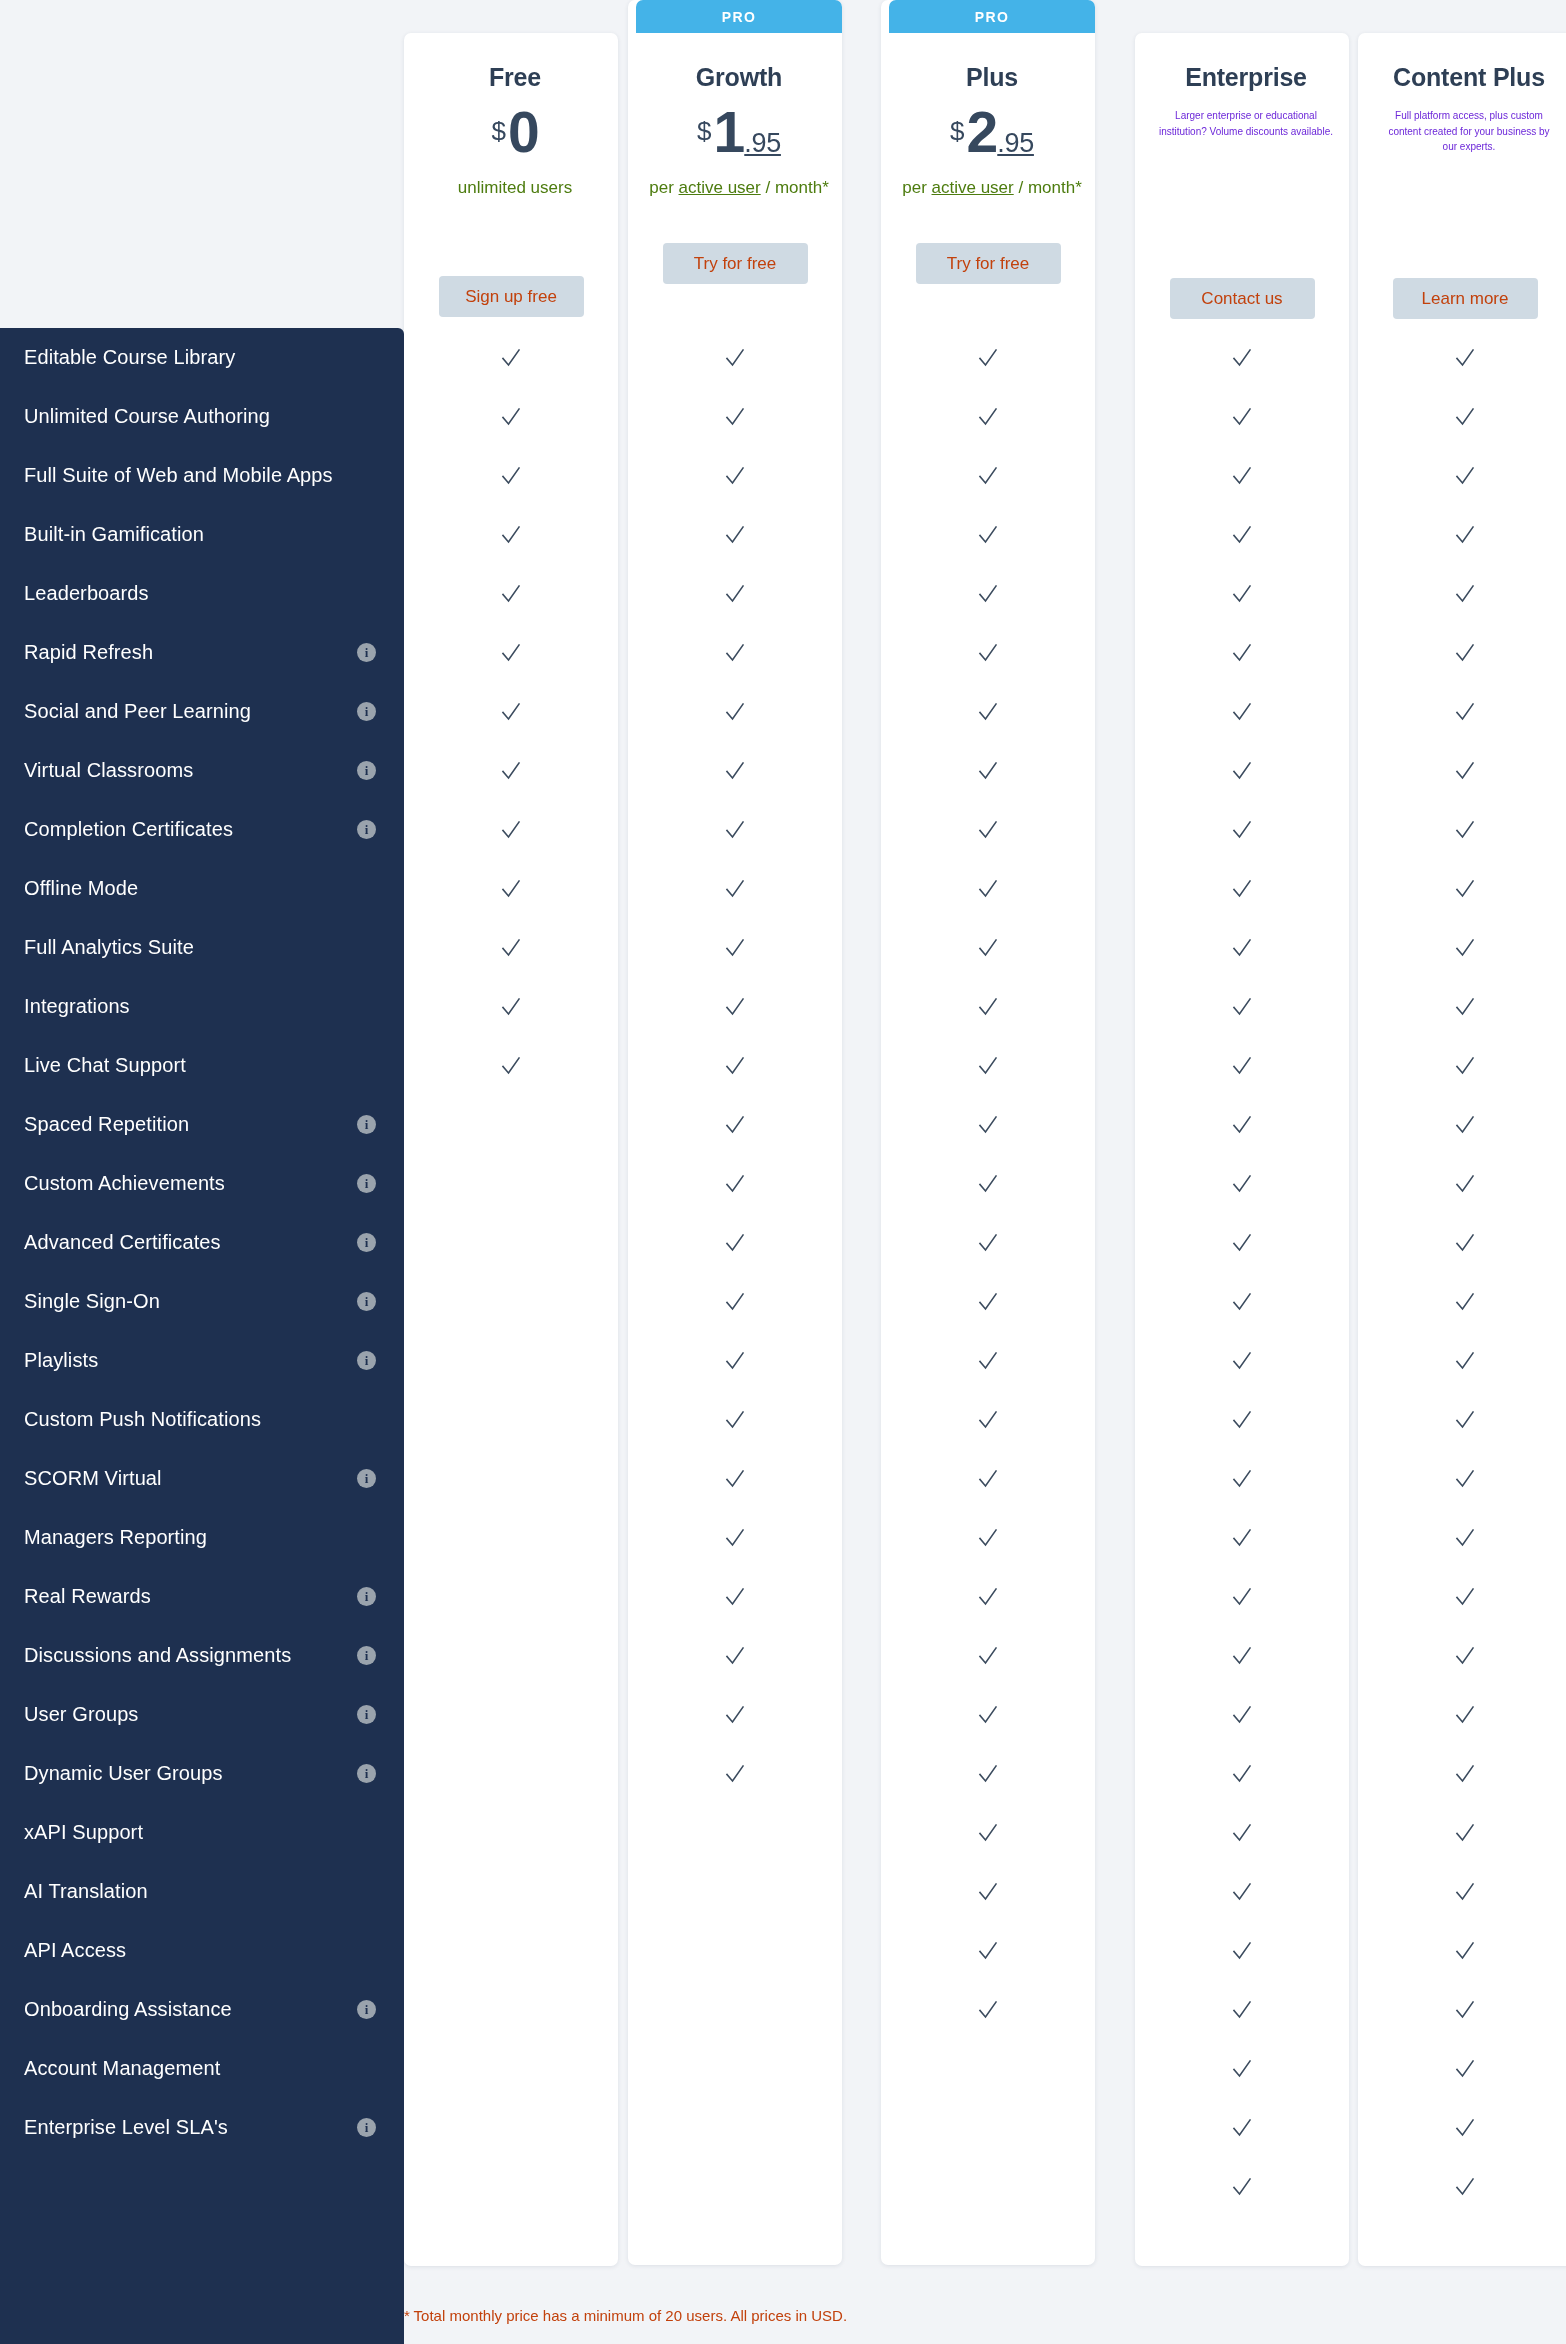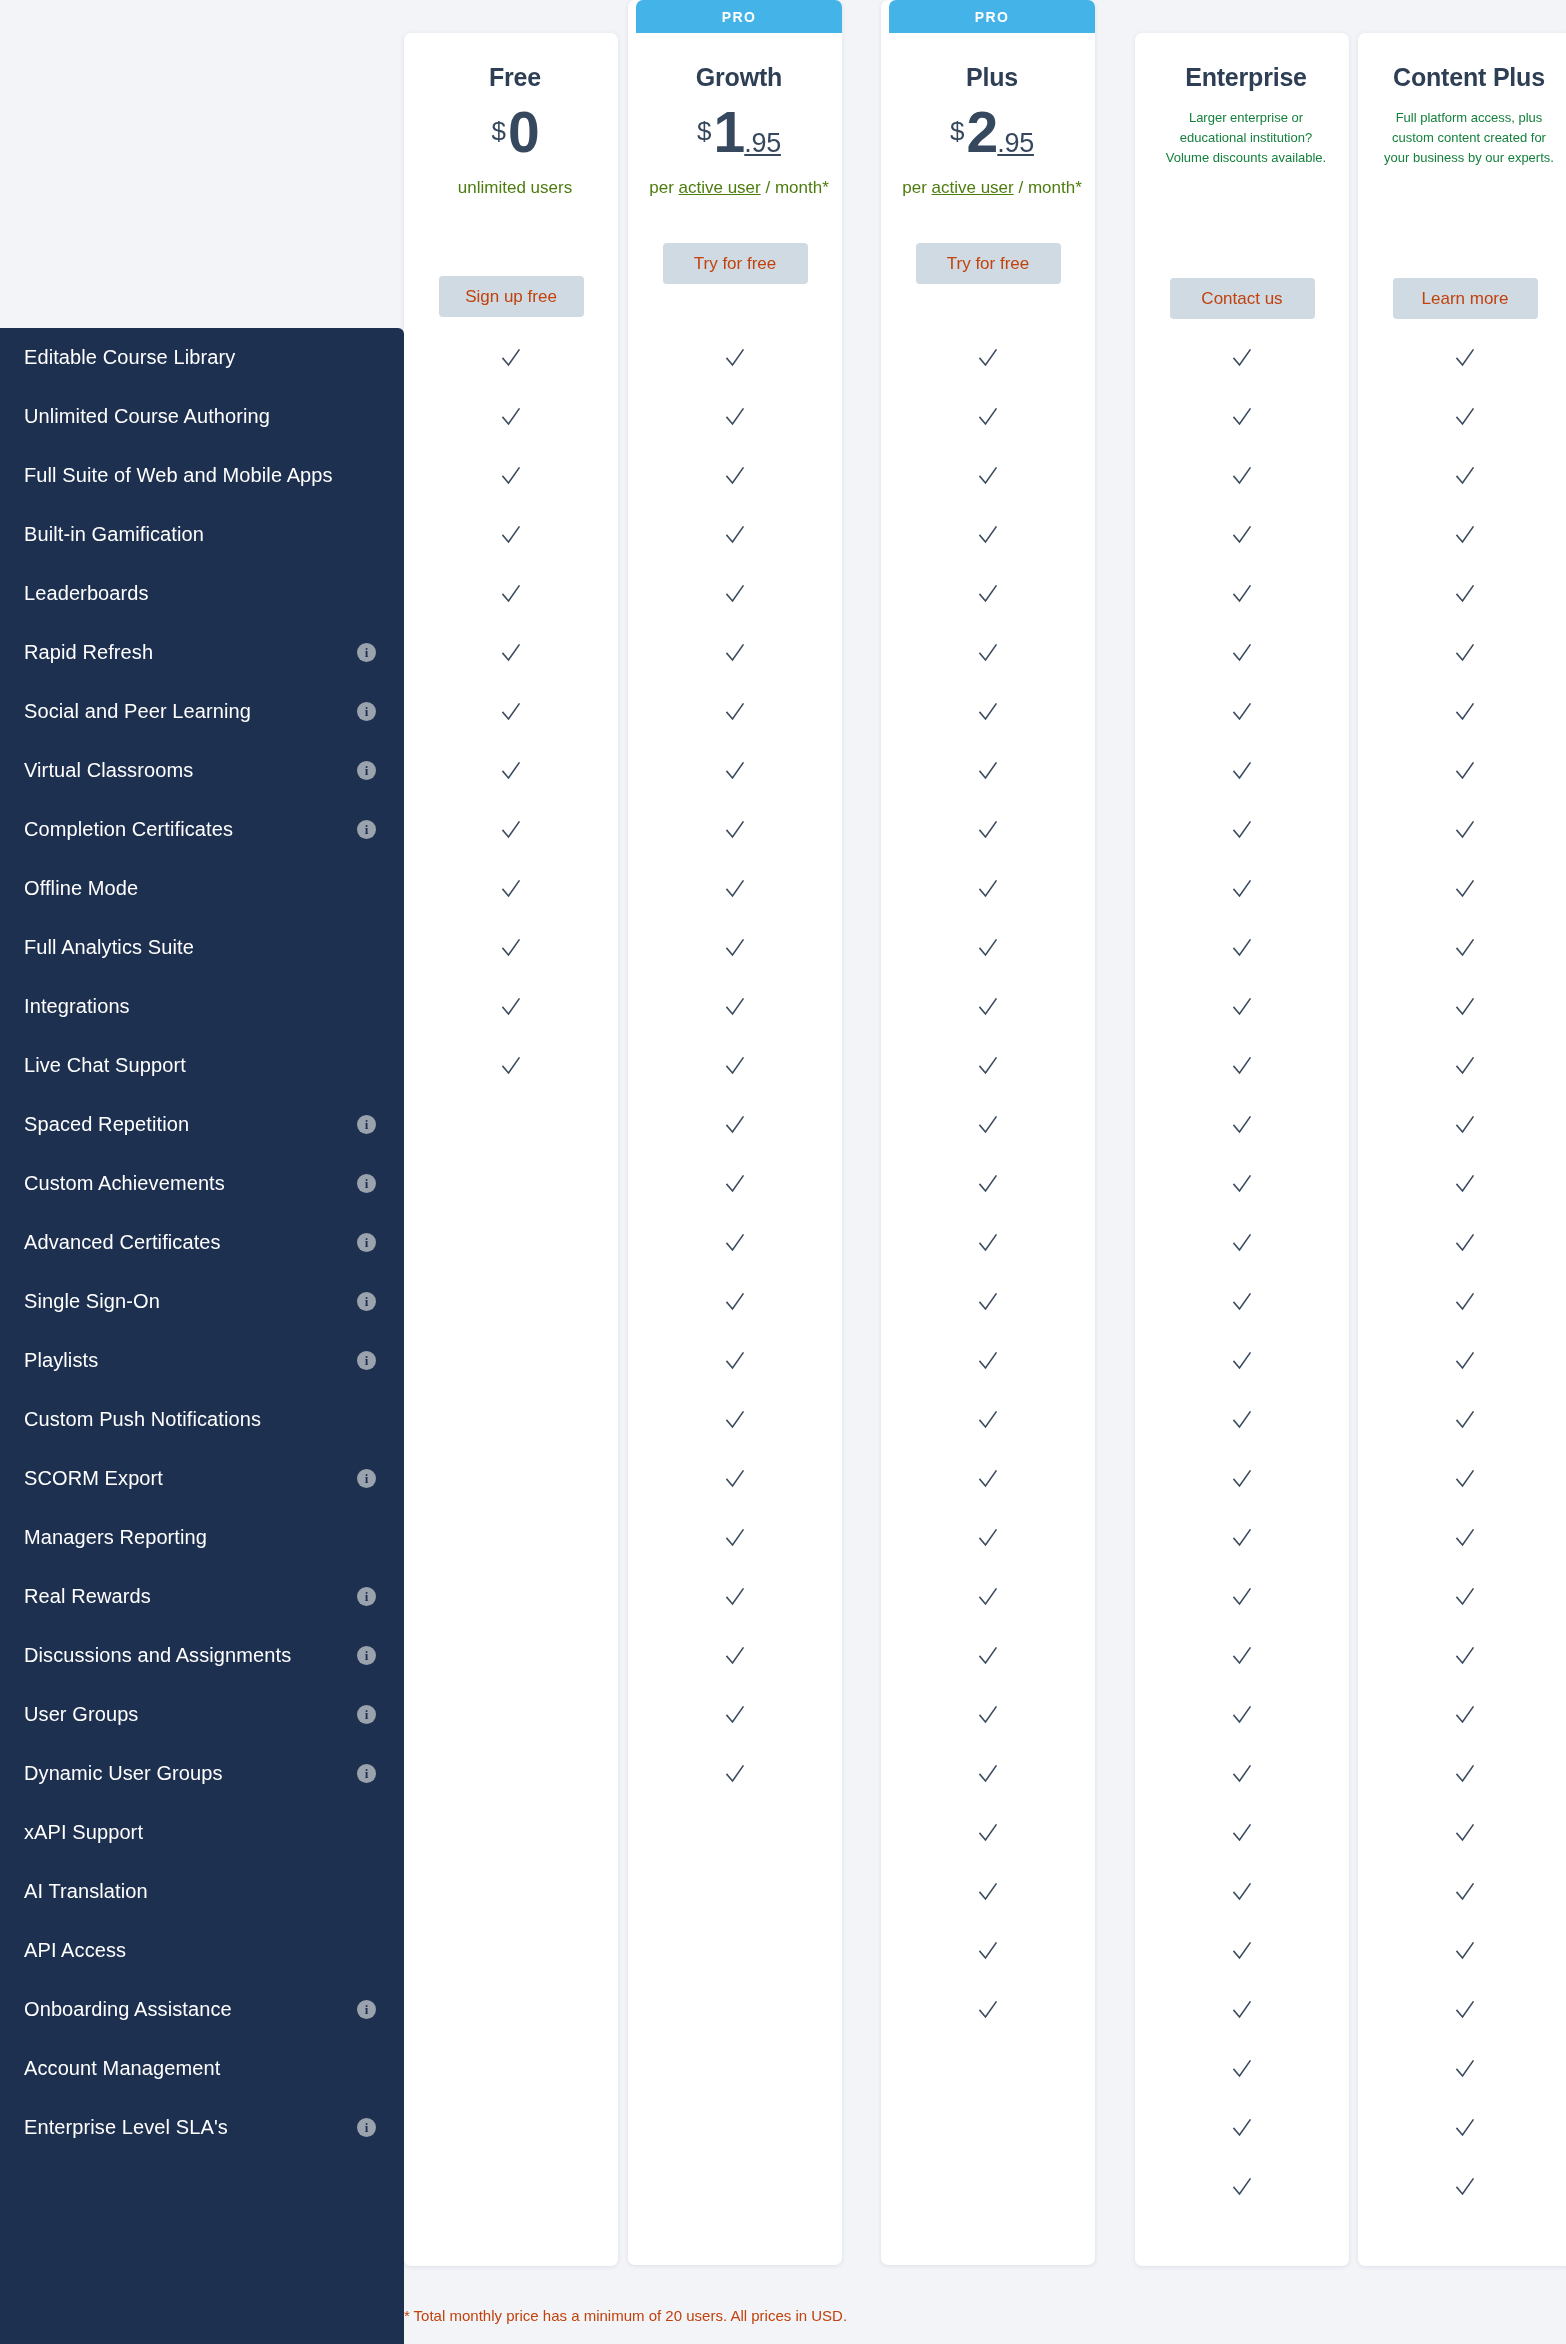--- a/index.html
+++ b/index.html
@@ -117,22 +117,22 @@
     margin-top: 16px;
     font-size: 17px;
     color: #4d7c0f;
     text-align: center;
     line-height: 1.35;
   }
   .price-sub u { text-decoration: underline; }
   .plan-desc {
     margin-top: 16px;
     padding: 0 14px;
-    font-size: 13px;
-    color: #15803d;
+    font-size: 10px;
+    color: #6d28d9;
     text-align: center;
     line-height: 1.55;
   }
   .cta-wrap {
     position: absolute;
     left: 0;
     right: 0;
     top: 243px;
     display: flex;
     justify-content: center;
@@ -338,21 +338,21 @@
       </div>
       <div class="feat-row">
         <span class="feat-label">Playlists</span>
         <span class="info-icon">i</span>
       </div>
       <div class="feat-row">
         <span class="feat-label">Custom Push Notifications</span>
         <span class="info-icon hidden">i</span>
       </div>
       <div class="feat-row">
-        <span class="feat-label">SCORM Export</span>
+        <span class="feat-label">SCORM Virtual</span>
         <span class="info-icon">i</span>
       </div>
       <div class="feat-row">
         <span class="feat-label">Managers Reporting</span>
         <span class="info-icon hidden">i</span>
       </div>
       <div class="feat-row">
         <span class="feat-label">Real Rewards</span>
         <span class="info-icon">i</span>
       </div>

